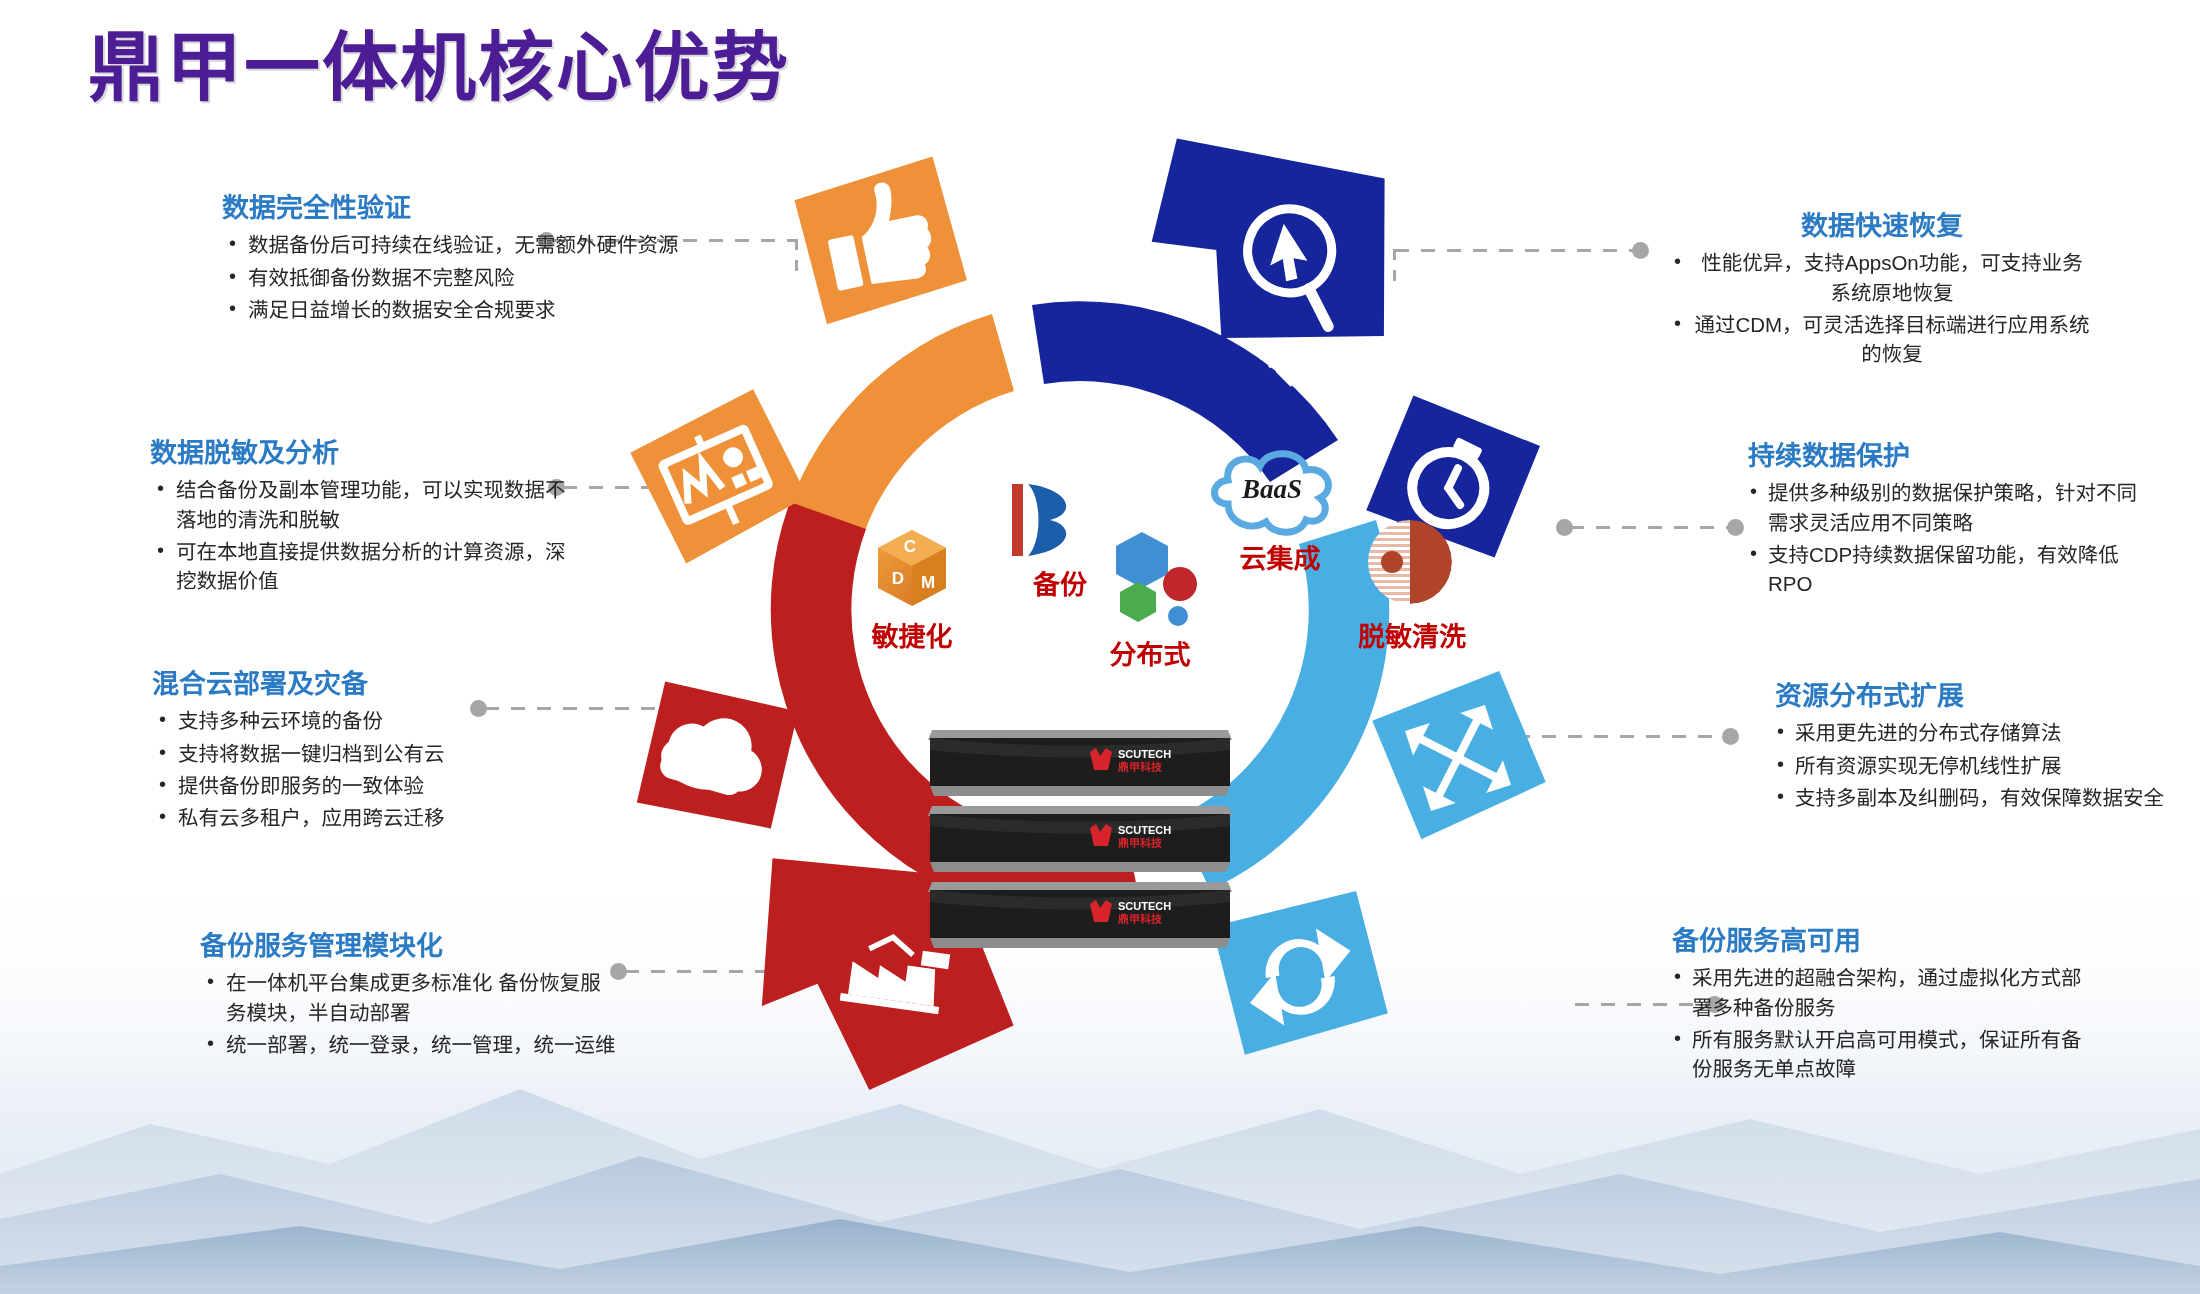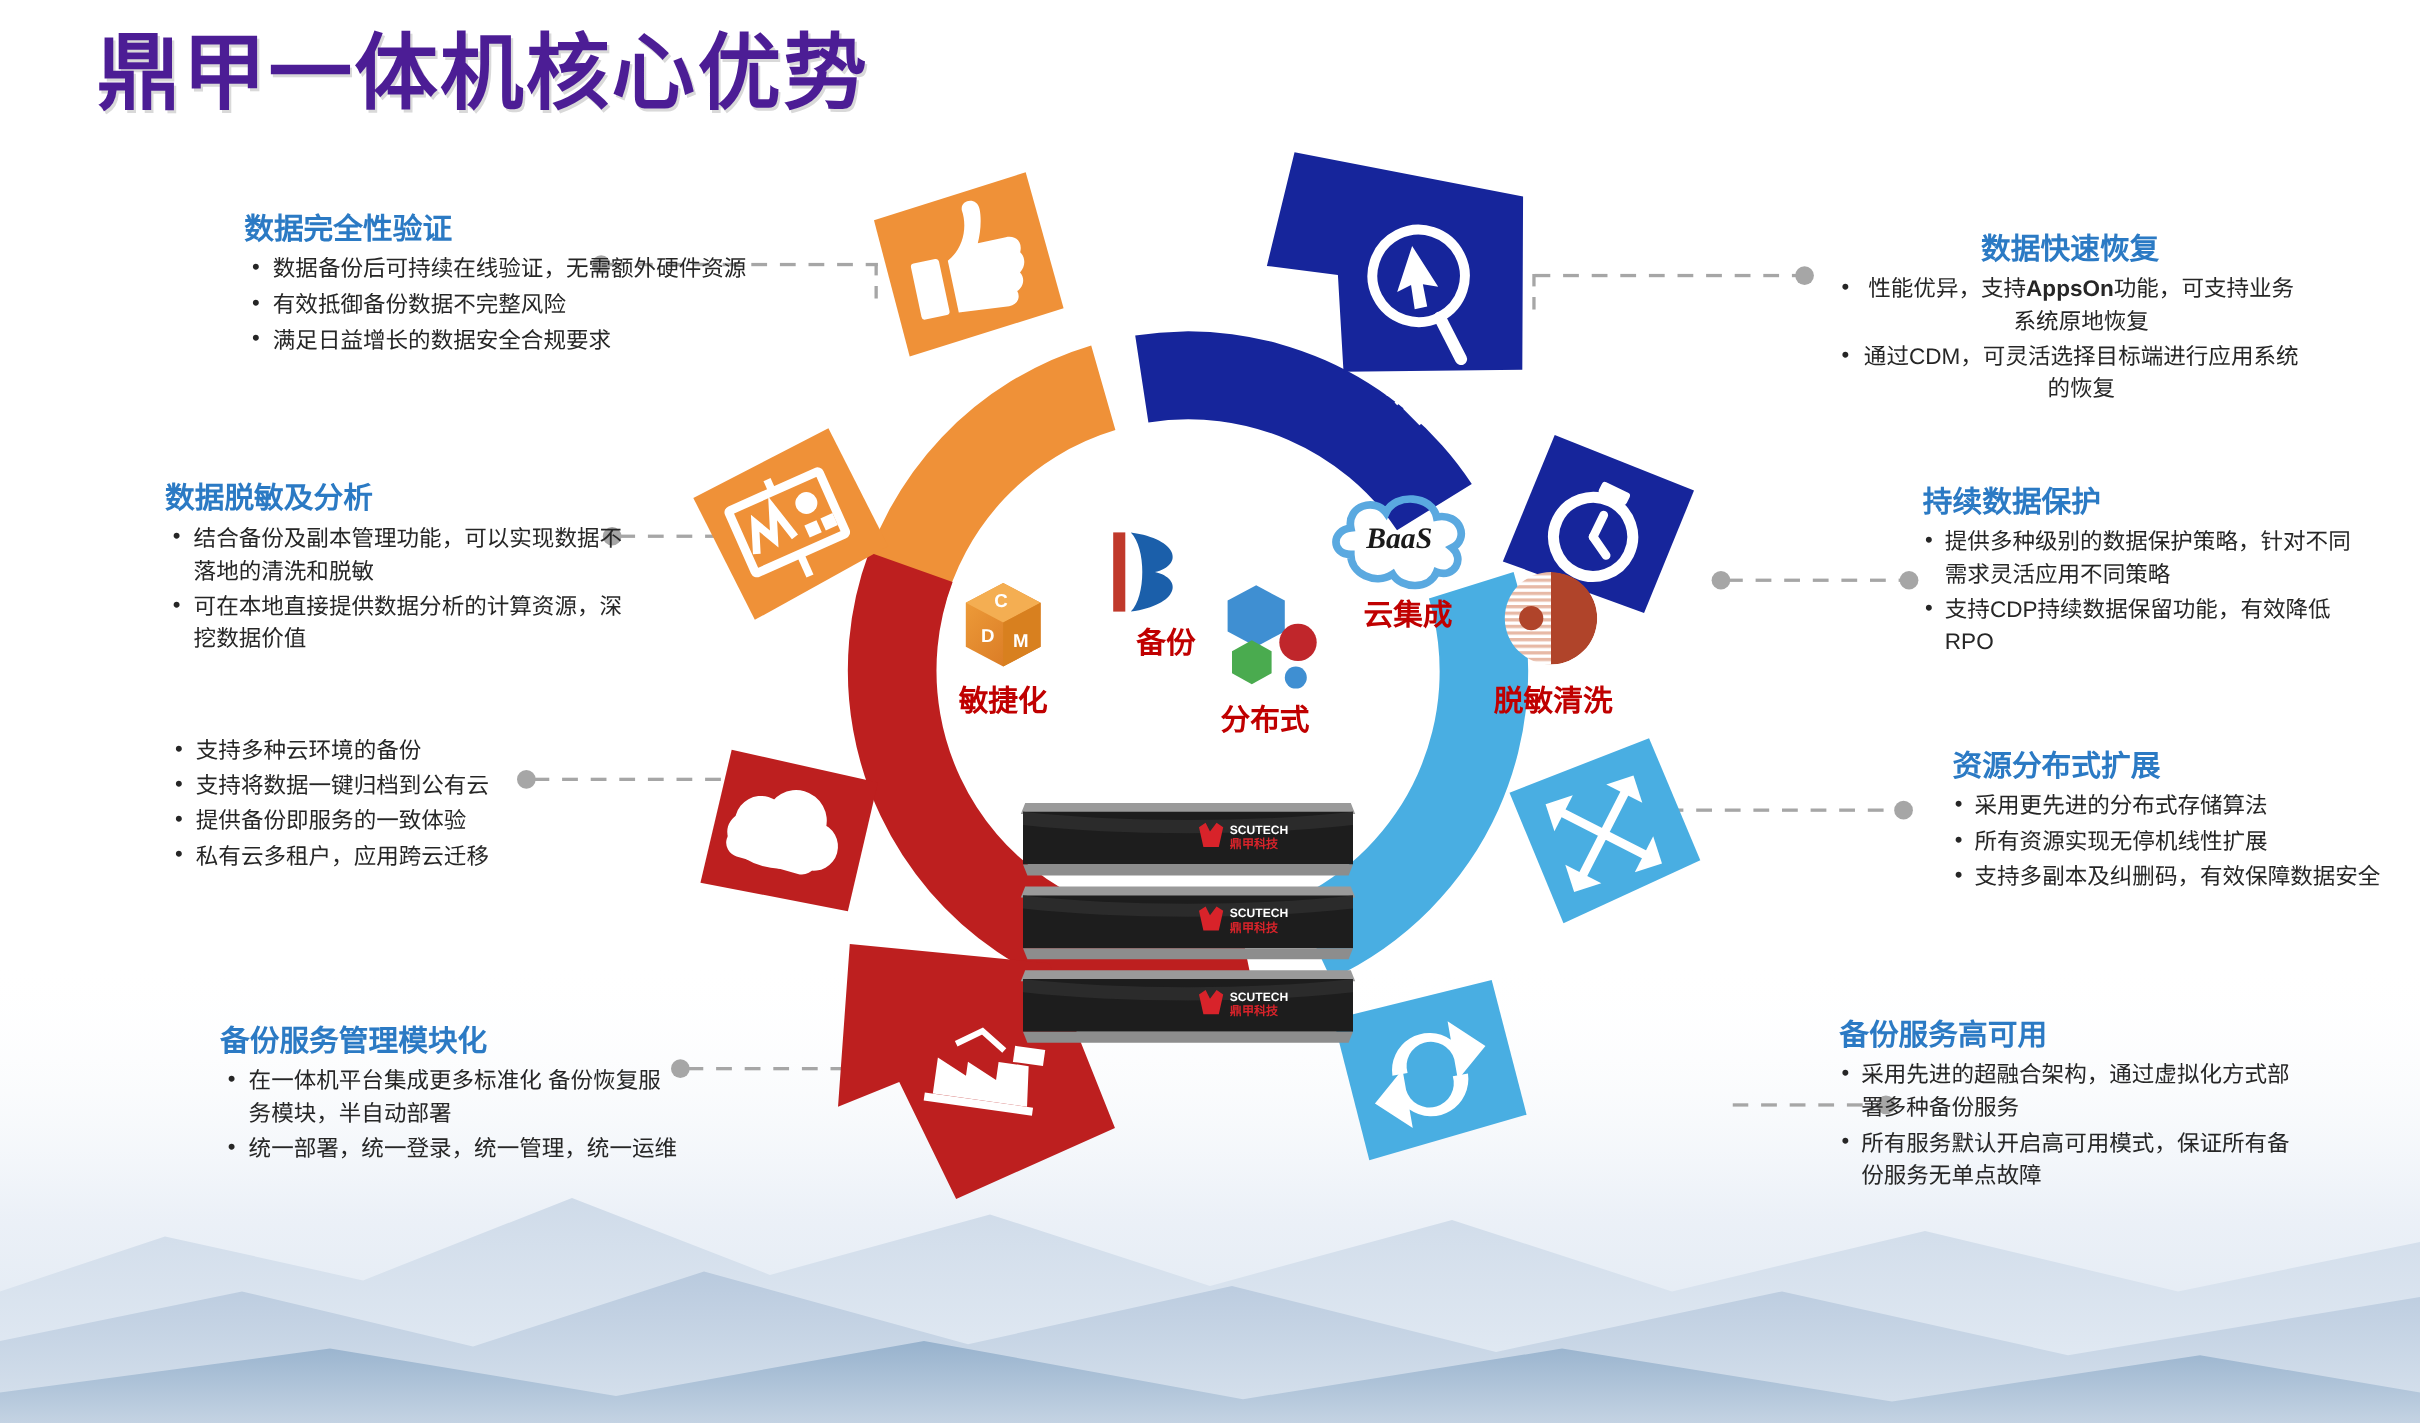--- a/index.html
+++ b/index.html
@@ -28,21 +28,21 @@
   .block li{
     position:relative;color:#262626;font-size:20.5px;line-height:1.42;
     padding-left:26px;margin-bottom:3px;
   }
   .block li:before{
     content:"•";position:absolute;left:7px;top:-1px;color:#262626;font-size:20px;
   }
   .block.tight li{padding-left:20px;}
   .block.tight li:before{left:2px;}
   .block.right{text-align:left;}
-  .bold{font-weight:bold;}
+  .bold{font-weight:normal;}
   
   .conn{position:absolute;height:3px;
     background-image:linear-gradient(to right,#a6a6a6 0 14px,transparent 14px 26px);
     background-size:26px 3px;background-repeat:repeat-x;}
   .conn.v{width:3px;height:auto;
     background-image:linear-gradient(to bottom,#a6a6a6 0 11px,transparent 11px 21px);
     background-size:3px 21px;background-repeat:repeat-y;}
   .dot{position:absolute;width:17px;height:17px;border-radius:50%;background:#a6a6a6;}
   
   #diagram{position:absolute;left:610px;top:130px;width:980px;height:1000px;}
@@ -119,20 +119,21 @@
 
 <div class="block" style="left:150px;top:437px;width:430px;">
   <div class="bh">数据脱敏及分析</div>
   <ul>
     <li>结合备份及副本管理功能，可以实现数据不落地的清洗和脱敏</li>
     <li>可在本地直接提供数据分析的计算资源，深挖数据价值</li>
   </ul>
 </div>
 
 <div class="block" style="left:152px;top:668px;width:430px;">
+  <div class="bh">混合云部署及灾备</div>
   <ul>
     <li>支持多种云环境的备份</li>
     <li>支持将数据一键归档到公有云</li>
     <li>提供备份即服务的一致体验</li>
     <li>私有云多租户，应用跨云迁移</li>
   </ul>
 </div>
 
 <div class="block" style="left:200px;top:930px;width:420px;">
   <div class="bh">备份服务管理模块化</div>

